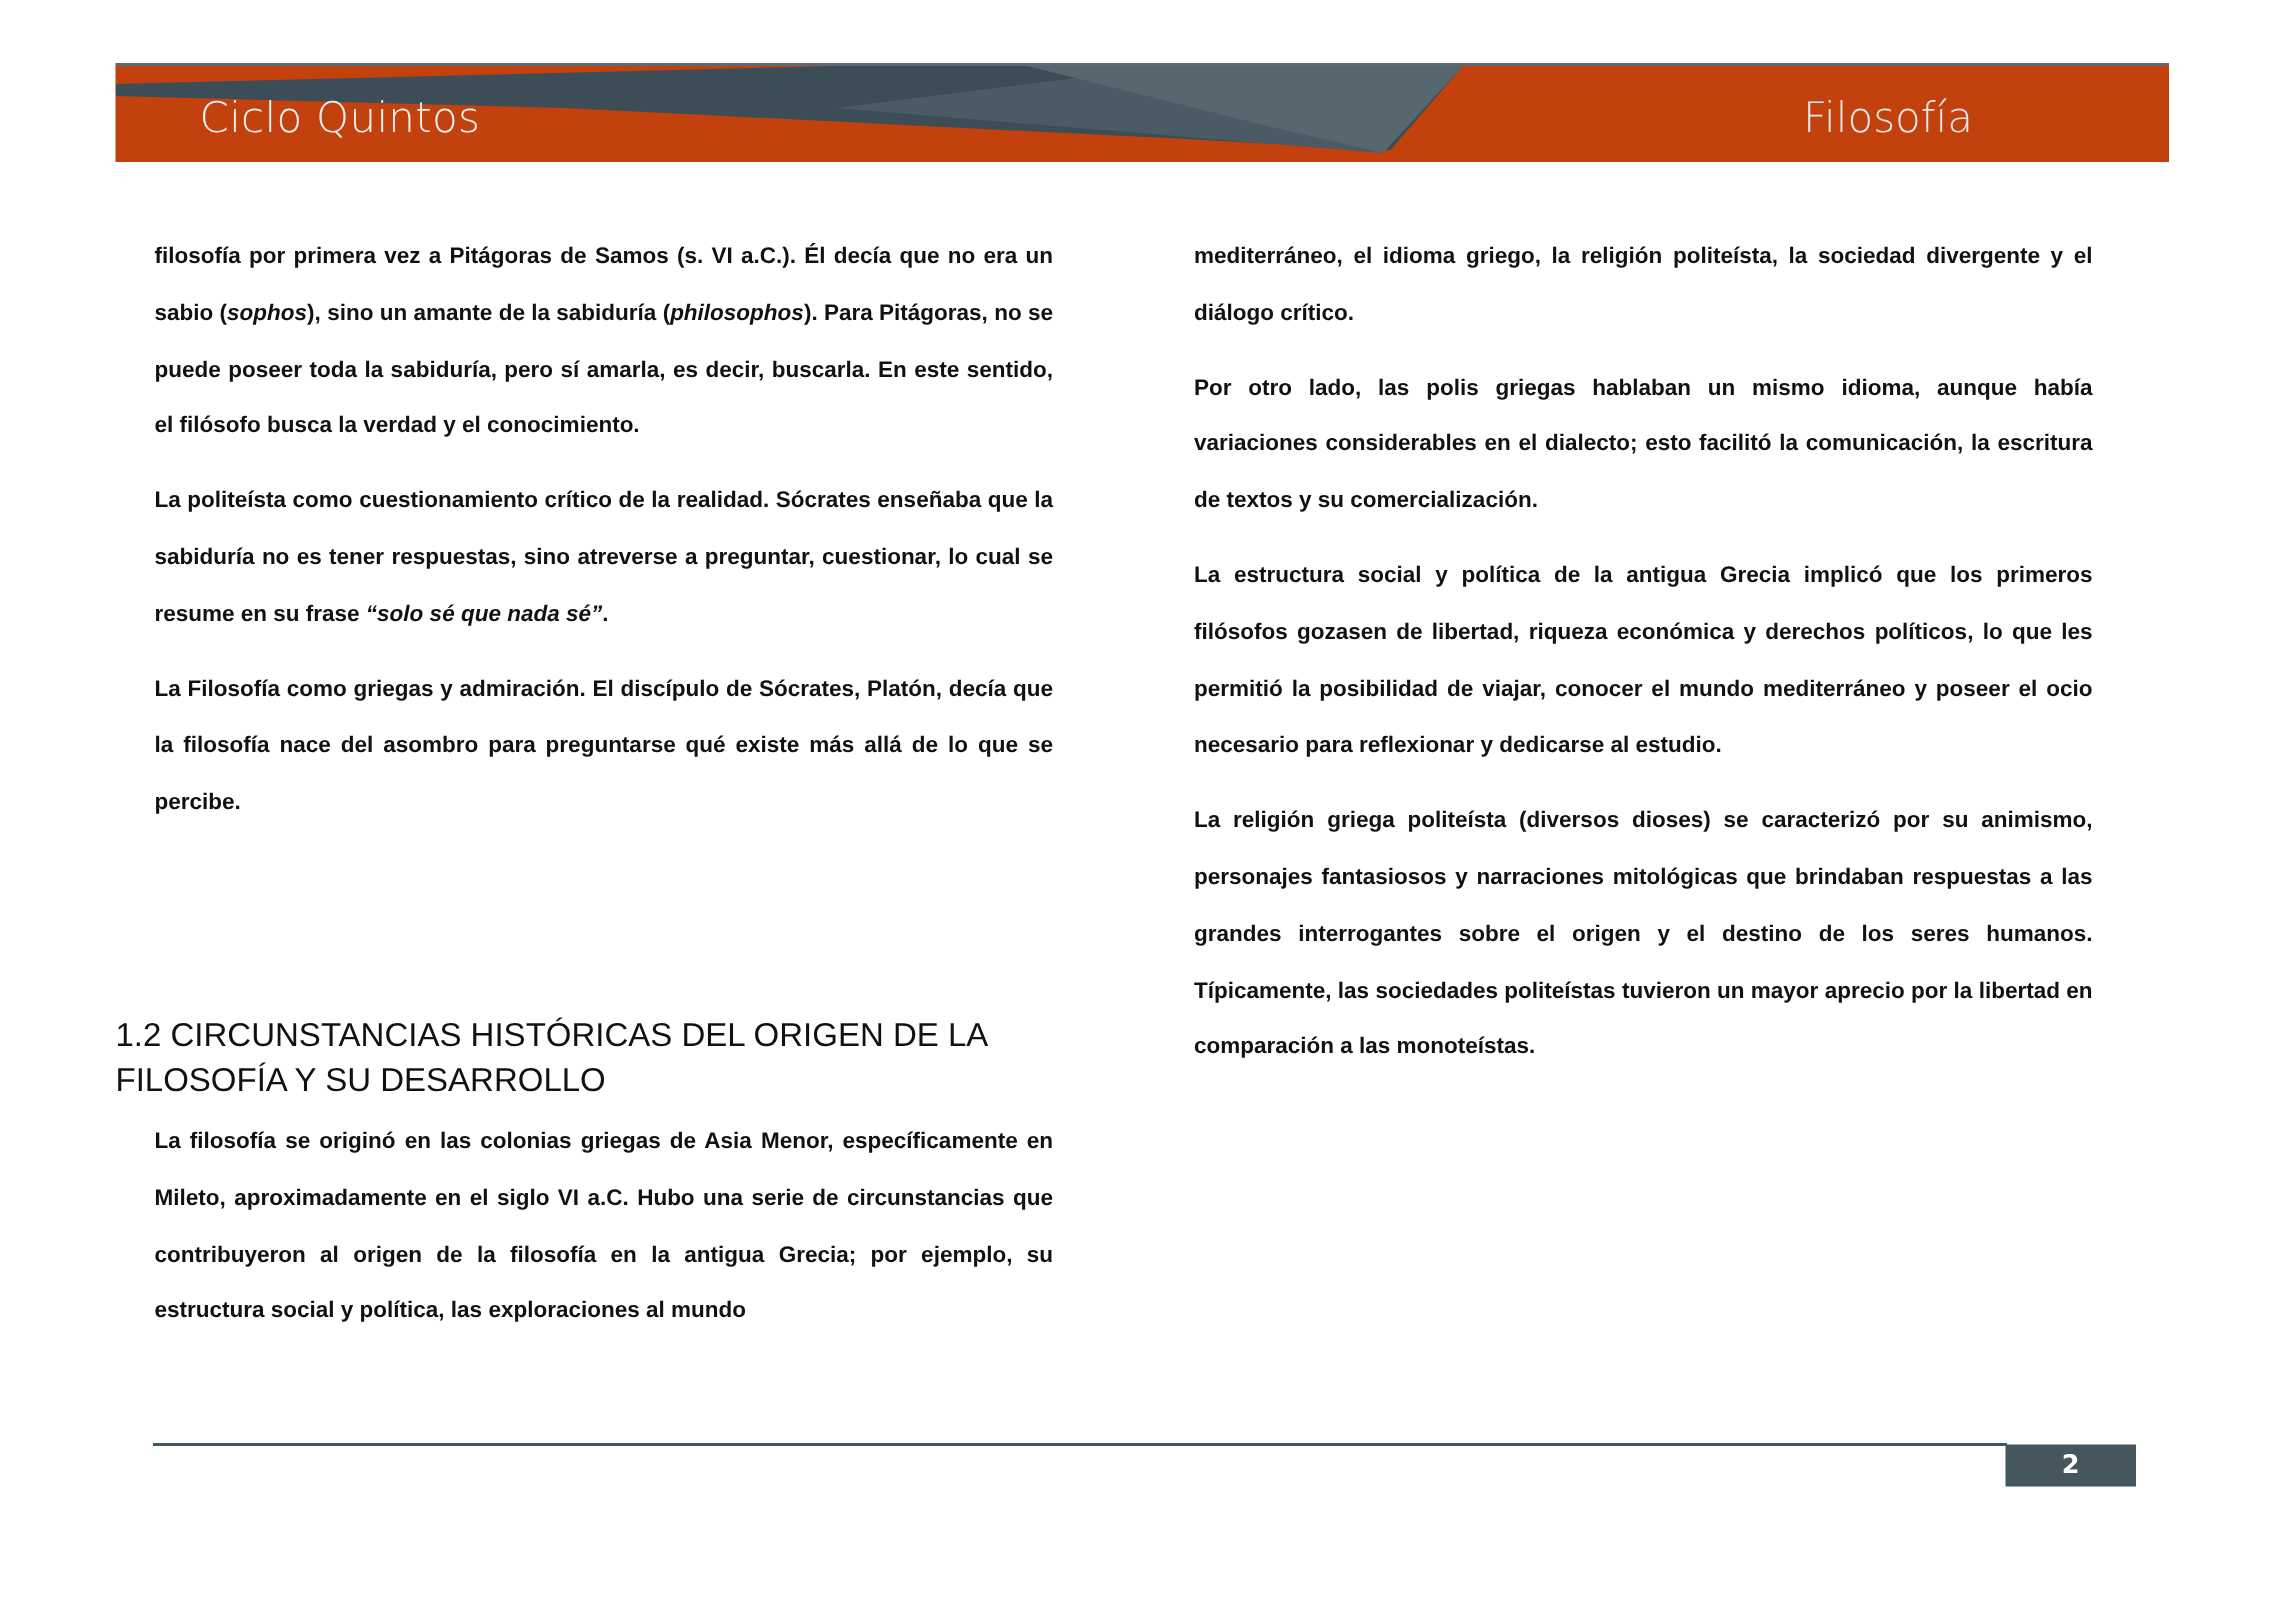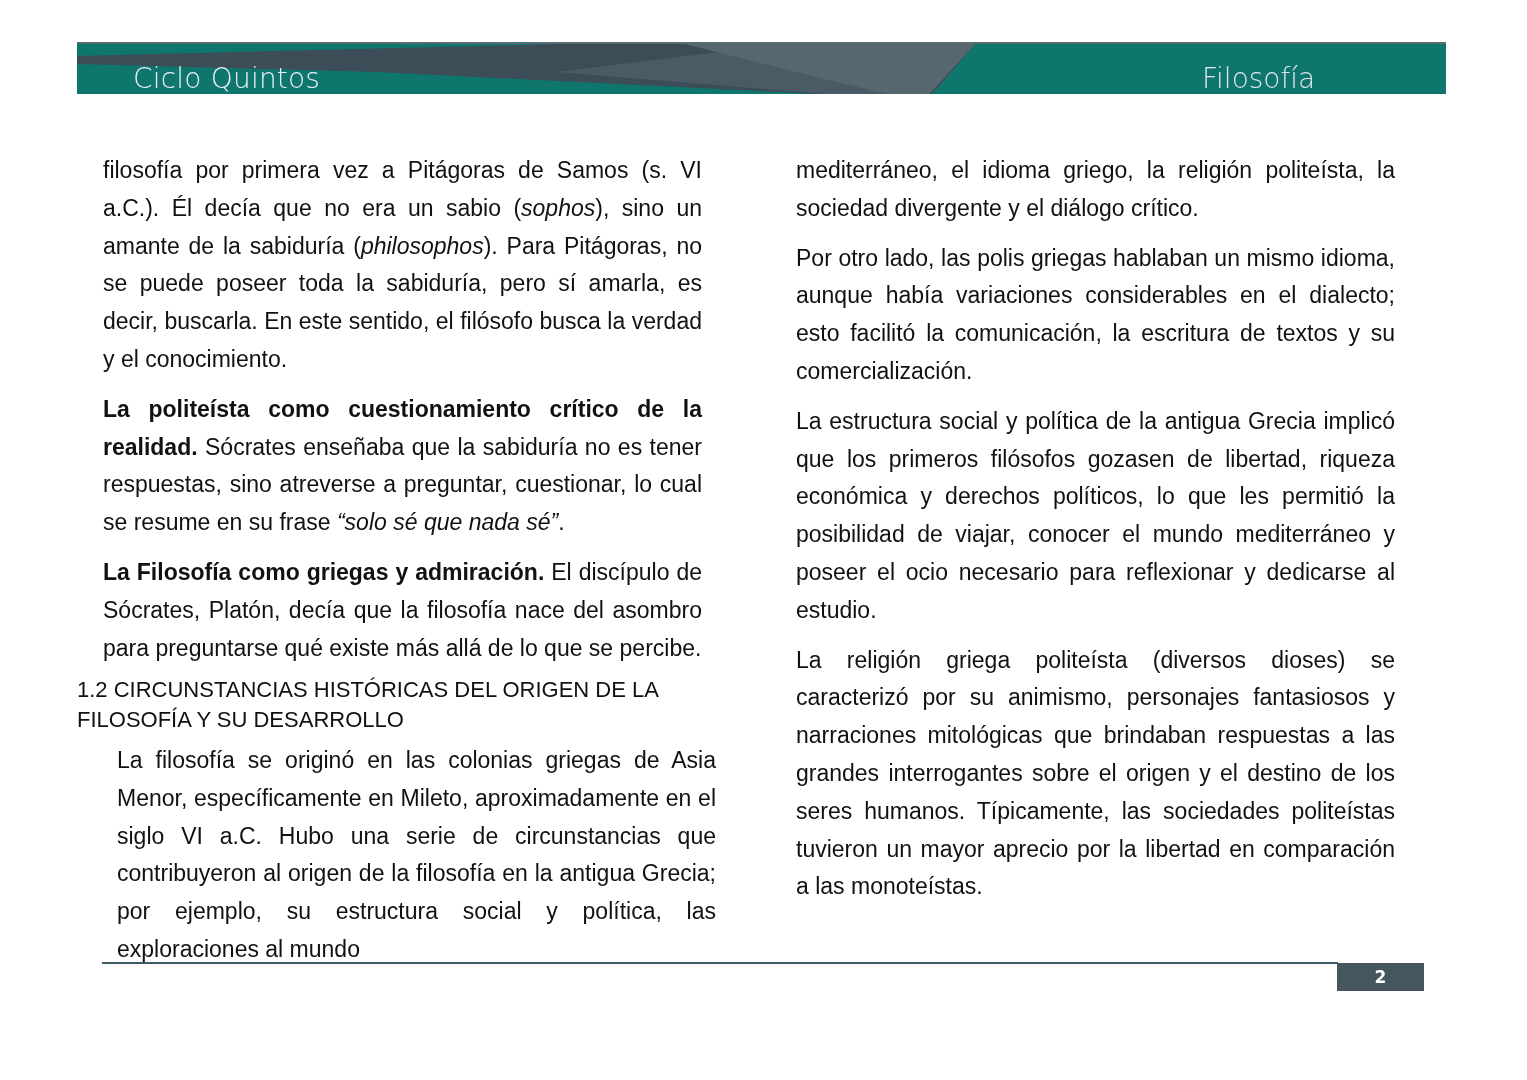--- a/index.html
+++ b/index.html
@@ -1,29 +1,29 @@
 <!DOCTYPE html>
 <html><head>
   <meta charset="utf-8">
   <style>
     html, body { margin: 0; padding: 0; background: #ffffff; }
     body { width: 1527px; height: 1080px; position: relative; overflow: hidden; font-family: "Liberation Sans", sans-serif; color: #111111; }
-    .header { position: absolute; left: 77px; top: 42px; width: 1369px; height: 52px; background: #0f766e; overflow: hidden; text-align: right; }
+    .header { position: absolute; left: 77px; top: 42px; width: 1369px; height: 66px; background: #c2410c; overflow: hidden; text-align: right; }
     .header svg.bg { position: absolute; left: 0; top: 0; }
     .header .left-title { position: absolute; left: 56px; top: 20px; font-family: "DejaVu Sans", sans-serif; font-weight: 300; font-size: 28px; color: #e9eef1; letter-spacing: 0.2px; }
     .header .right-title { position: absolute; left: 1125px; top: 20px; font-family: "DejaVu Sans", sans-serif; font-size: 28px; color: #dfe5e9; font-weight: 300; }
     .logo { position: absolute; left: 610px; top: 22px; width: 165px; height: 40px; }
     .logo .brand { position: absolute; left: 0; top: 0; font-family: "DejaVu Sans", sans-serif; font-size: 30px; color: #f5f7f8; letter-spacing: -1px; line-height: 32px; }
     .logo .tagline { position: absolute; left: 19px; top: 32px; font-size: 5.5px; color: #dfe5e9; letter-spacing: 0.2px; white-space: nowrap; }
-    .col { position: absolute; font-size: 23px; line-height: 37.8px; text-align: justify; }
+    .col { position: absolute; font-size: 15px; line-height: 37.8px; text-align: justify; font-weight: bold; }
     .col p { margin: 0 0 12px 0; }
     .col-left { left: 103px; top: 152px; width: 599px; }
     .col-right { left: 796px; top: 152px; width: 599px; }
     .section-title { position: absolute; left: 77px; top: 675px; width: 630px; font-weight: normal; font-size: 22px; line-height: 30px; color: #111; }
-    .col-left-2 { left: 103px; top: 742px; width: 599px; margin-left: 14px; }
+    .col-left-2 { left: 103px; top: 742px; width: 599px; }
     .footer-line { position: absolute; left: 102px; top: 962px; width: 1236px; height: 2px; background: #3f5964; }
     .page-box { position: absolute; left: 1337px; top: 963px; width: 87px; height: 28px; background: #45565f; color: #ffffff; font-weight: bold; font-size: 17px; text-align: center; line-height: 28px; font-family: "DejaVu Sans", sans-serif; }
   </style>
 </head>
 <body>
 
 <div class="header">
   <svg class="bg" width="1369" height="73" viewBox="0 0 1369 73">
     <polygon points="0,14 560,0 900,0 850,58 700,50 300,30 0,22" fill="#3d4d58"></polygon>
     <polygon points="480,30 720,0 900,0 845,60" fill="#4a5b66"></polygon>

